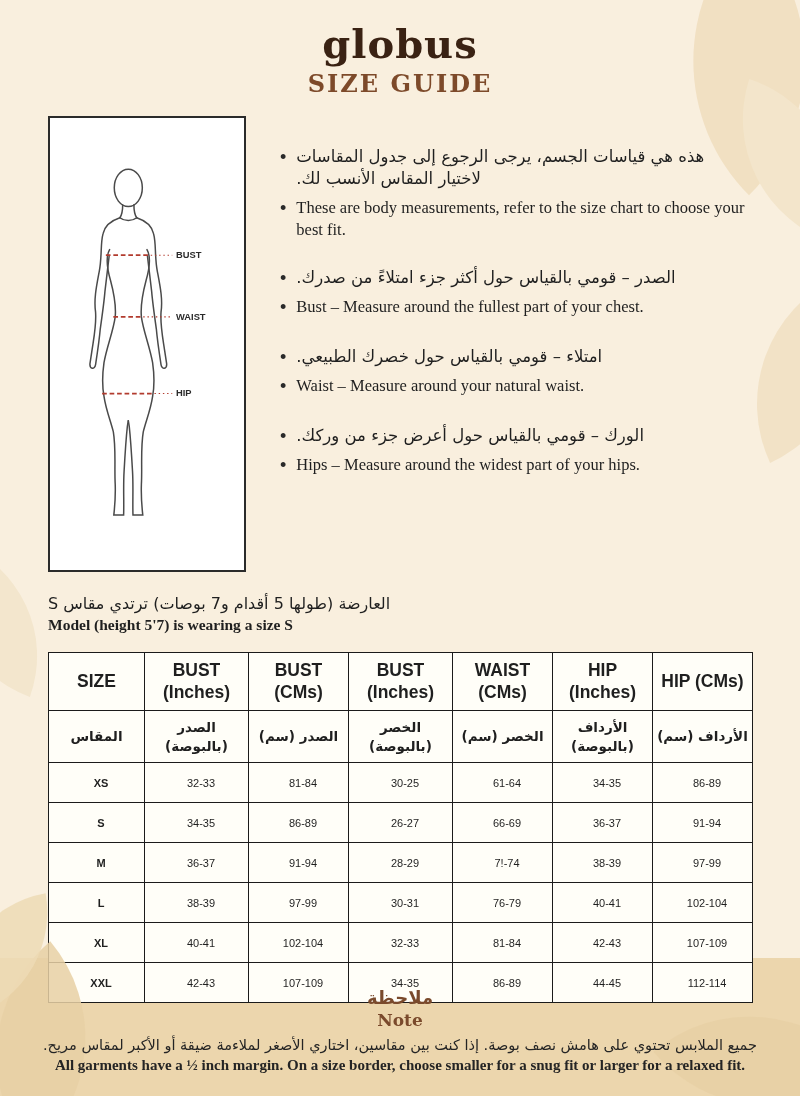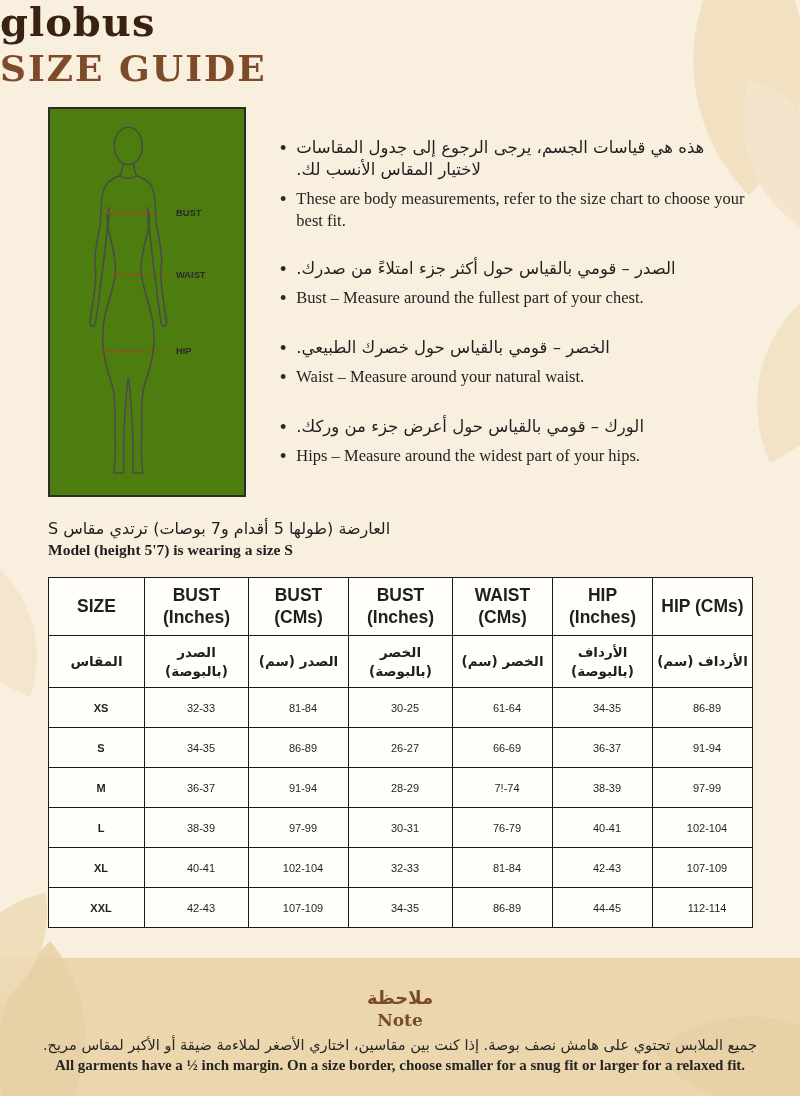--- a/index.html
+++ b/index.html
@@ -16,37 +16,37 @@
     position:absolute;
     border-radius:0 100% 0 100%;
     pointer-events:none;
   }
   .leaf.z0 { z-index:0; }
   .leaf.z2 { z-index:2; }
 
   .content { position:relative; z-index:1; }
 
   
-  .header { text-align:left; }
+  .header { text-align:center; padding-top:22px; }
   .logo {
     font-family:"DejaVu Serif", serif;
     font-size:40px; font-weight:700;
     color:#3a2213; letter-spacing:1px; line-height:1.1;
   }
   .size-guide-title {
     font-family:"DejaVu Serif", serif;
-    font-size:36px; font-weight:700;
+    font-size:24px; font-weight:700;
     color:#7d4a2a; letter-spacing:2px; margin-top:3px;
   }
 
   
   .main-row { display:flex; padding:18px 48px 0; gap:34px; }
   .figure-box {
-    width:198px; min-width:198px; height:390px;
-    background:#4d7c0f; border:2px solid #2b2b2b;
+    width:198px; min-width:198px; height:456px;
+    background:#ffffff; border:2px solid #2b2b2b;
     display:flex; align-items:center; justify-content:center;
   }
   .figure-box svg { width:188px; height:374px; }
 
   .bullets { flex:1; padding-top:30px; }
   .bullet-group { margin-bottom:26px; }
   .bullet-line { display:flex; gap:10px; align-items:flex-start; margin-bottom:6px; }
   .dot { font-size:18px; line-height:1.3; color:#2a2a2a; }
   .txt { line-height:1.35; }
   .txt.ar { font-family:"DejaVu Sans", sans-serif; font-size:16.5px; direction:rtl; text-align:left; }
@@ -163,21 +163,21 @@
         </div>
         <div class="bullet-line">
           <span class="dot">•</span>
           <div class="txt en">Bust – Measure around the fullest part of your chest.</div>
         </div>
       </div>
 
       <div class="bullet-group">
         <div class="bullet-line">
           <span class="dot">•</span>
-          <div class="txt ar" dir="rtl">الخصر – قومي بالقياس حول خصرك الطبيعي.</div>
+          <div class="txt ar" dir="rtl">امتلاء – قومي بالقياس حول خصرك الطبيعي.</div>
         </div>
         <div class="bullet-line">
           <span class="dot">•</span>
           <div class="txt en">Waist – Measure around your natural waist.</div>
         </div>
       </div>
 
       <div class="bullet-group">
         <div class="bullet-line">
           <span class="dot">•</span>

